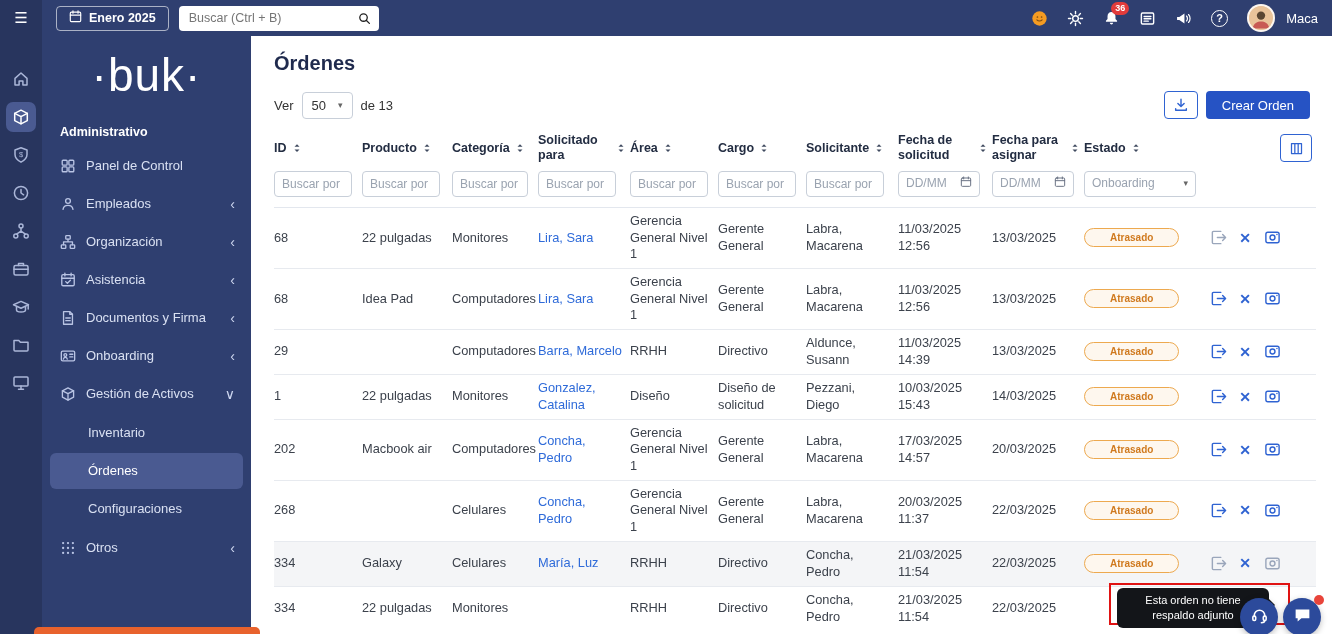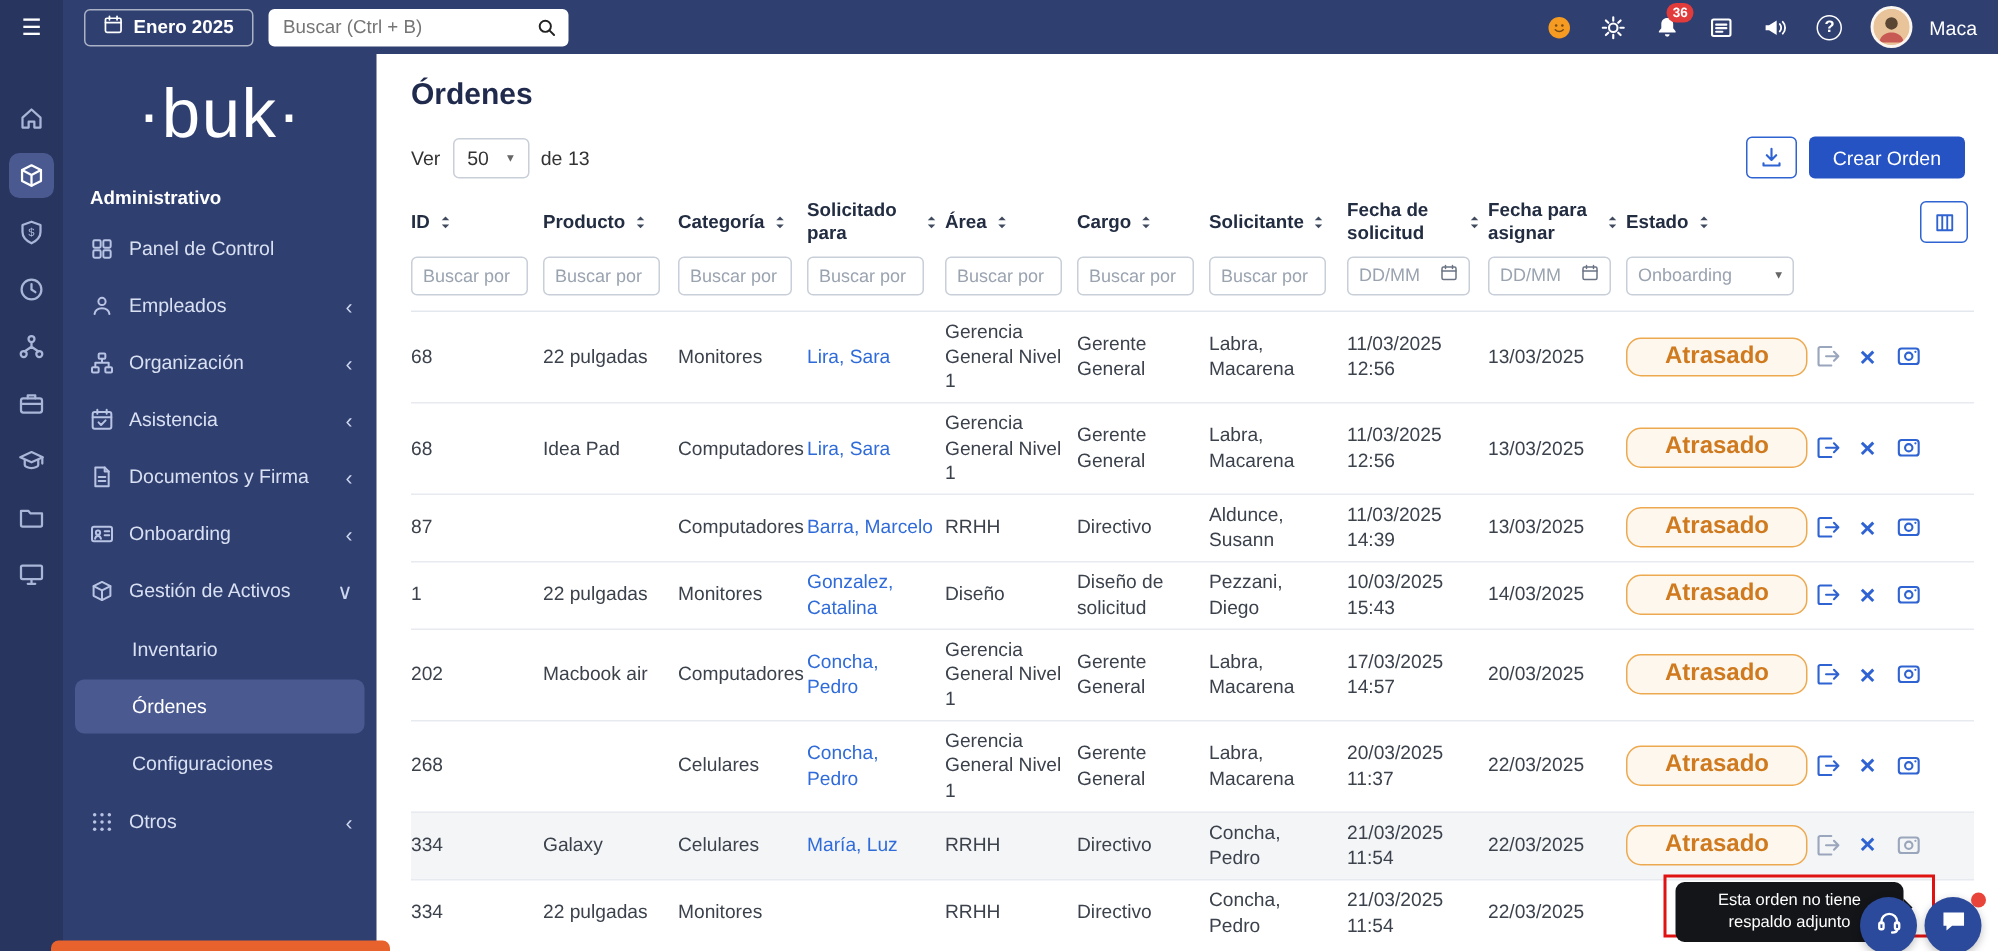--- a/index.html
+++ b/index.html
@@ -71,21 +71,21 @@
   .f-date,.f-select{height:26px;border:1px solid #c8cfd9;border-radius:4px;font-size:12px;color:#9aa3b0;padding:0 7px;
       display:flex;align-items:center;justify-content:space-between;gap:4px;cursor:pointer;background:#fff;}
   .f-date{max-width:82px;}
   .f-select{max-width:112px;}
   .f-date svg{width:12px;height:12px;color:#6b7485;flex:none;}
   .f-select .caret{font-size:9px;color:#666;}
   tbody tr{height:45px;}
   tbody tr + tr td{border-top:1px solid #e7eaef;}
   td{padding:5px 8px 5px 0;color:#3c424c;vertical-align:middle;line-height:1.3;}
   a.link{color:#2f6bd9;text-decoration:none;cursor:pointer;}
-  .badge{display:inline-block;border-radius:10px;padding:2px 25px;font-size:16px;font-weight:bold;white-space:nowrap;}
+  .badge{display:inline-block;border-radius:10px;padding:2px 25px;font-size:10px;font-weight:bold;white-space:nowrap;}
   .badge.atrasado{color:#d07a1f;border:1px solid #eda94f;background:#fef7ee;}
   .td-actions{white-space:nowrap;padding-right:0;}
   .act{display:inline-flex;width:24px;height:24px;align-items:center;justify-content:center;color:#2f63d2;margin-right:3px;vertical-align:middle;cursor:pointer;}
   .act svg{width:17px;height:17px;}
   .act.x{font-size:14px;font-weight:bold;}
   .act.muted{color:#9aa6bb;}
   tr.hl{background:#f4f5f7;}
 
   
   .tooltip{position:absolute;left:1117px;top:519px;width:152px;background:#131519;color:#fff;font-size:11px;border-radius:6px;
@@ -557,21 +557,21 @@
                 </svg>
               </span><span class="act x">✕</span><span class="act">
                 <svg viewBox="0 0 18 18" fill="none" stroke="currentColor" stroke-width="1.5" stroke-linecap="round" stroke-linejoin="round">
                   <rect x="2" y="3.5" width="14" height="11" rx="2"></rect>
                   <circle cx="9" cy="9" r="2.6"></circle>
                   <circle cx="13.7" cy="5.9" r=".8" fill="currentColor" stroke="none"></circle>
                 </svg>
               </span></td>
           </tr>
           <tr>
-            <td>87</td>
+            <td>29</td>
             <td></td>
             <td>Computadores</td>
             <td><a class="link">Barra, Marcelo</a></td>
             <td>RRHH</td>
             <td>Directivo</td>
             <td>Aldunce, Susann</td>
             <td>11/03/2025 14:39</td>
             <td>13/03/2025</td>
             <td><span class="badge atrasado">Atrasado</span></td>
             <td class="td-actions"><span class="act">

